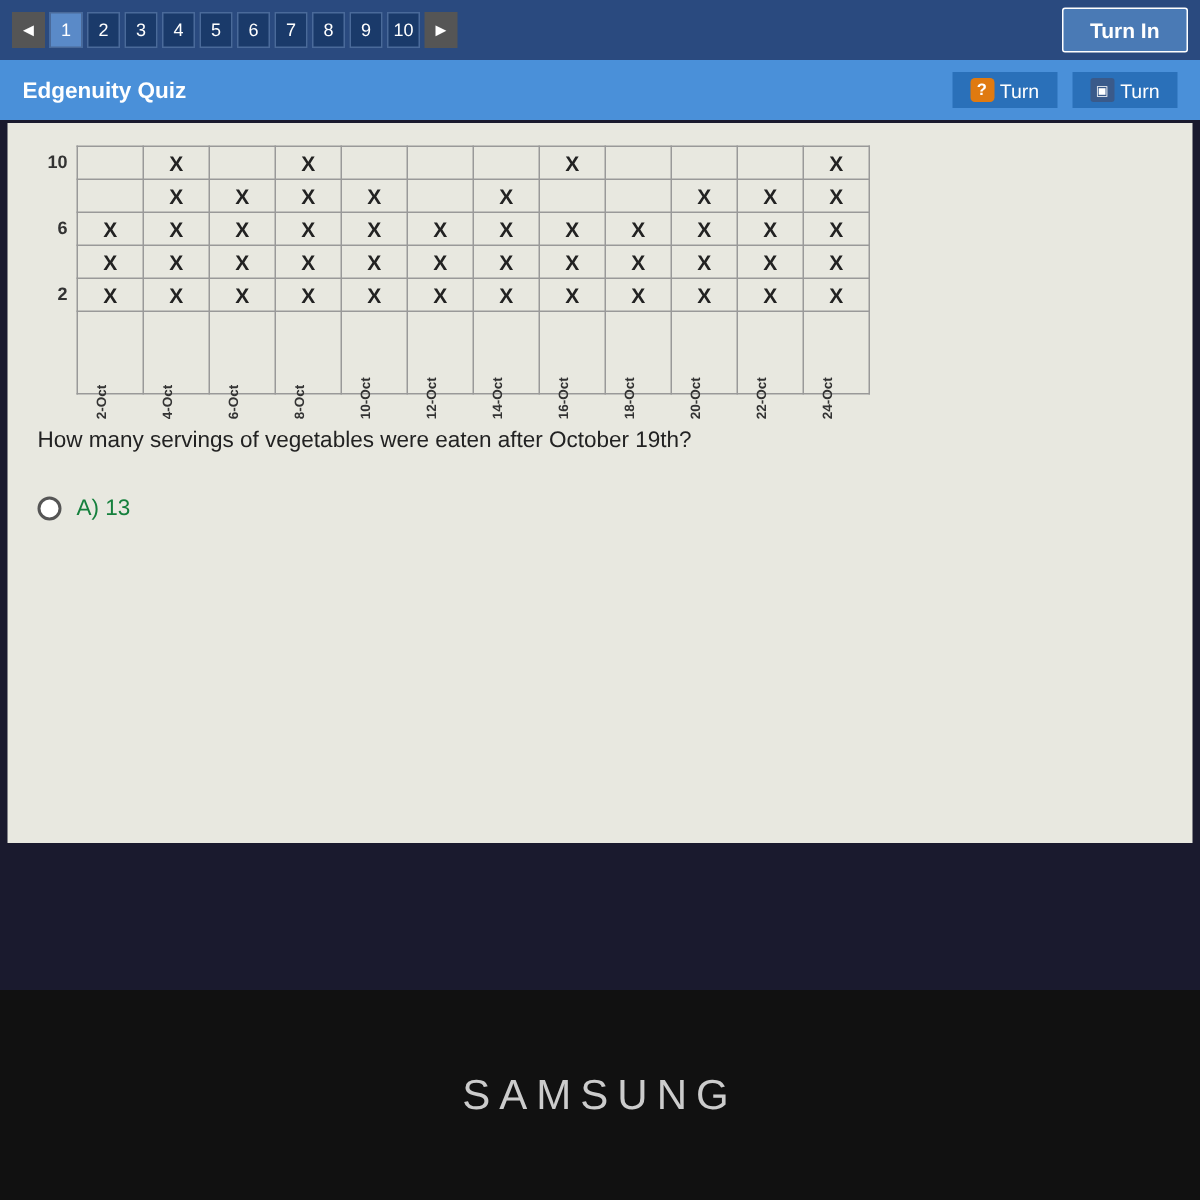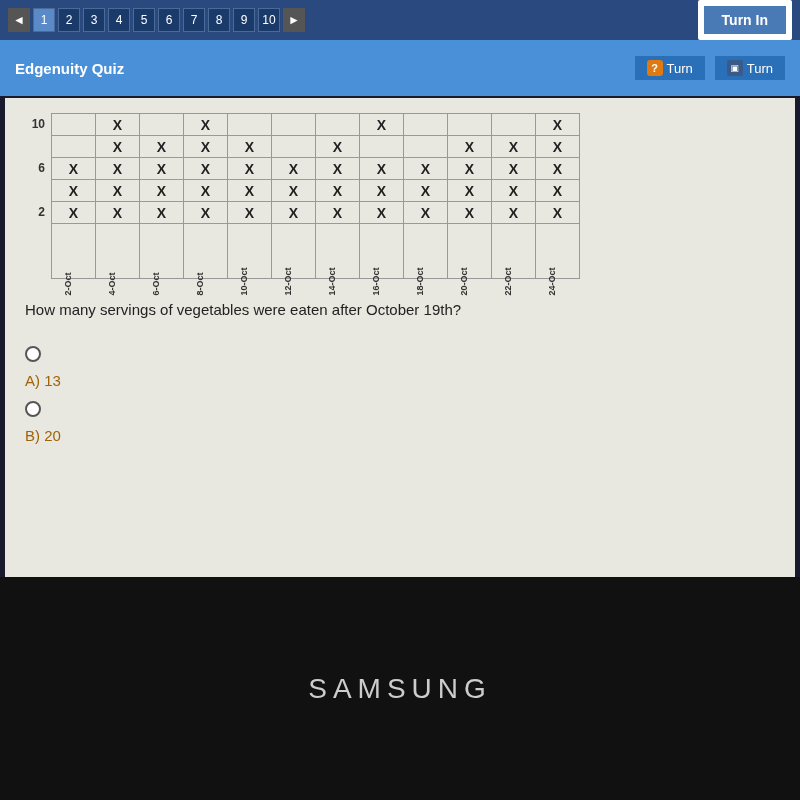--- a/index.html
+++ b/index.html
@@ -54,36 +54,36 @@
       cursor: pointer;
     }
 
     .nav-number.active {
       background: #5a8ac8;
     }
 
     .turn-in-btn {
       background: #4a7ab5;
       color: white;
-      border: 6px solid #ffffff;
+      border: 1px solid #ffffff;
       padding: 6px 18px;
       font-size: 14px;
       font-weight: bold;
       cursor: pointer;
       border-radius: 2px;
     }
 
     
     .quiz-header {
       background: #4a90d9;
       display: flex;
       align-items: center;
       justify-content: space-between;
       padding: 8px 15px;
-      height: 56px;
+      height: 40px;
     }
 
     .quiz-title {
       color: white;
       font-size: 15px;
       font-weight: bold;
     }
 
     .header-right {
       display: flex;
@@ -194,45 +194,44 @@
 
     .options-list {
       list-style: none;
       display: flex;
       flex-direction: column;
       gap: 12px;
     }
 
     .option-item {
       display: flex;
-      align-items: flex-start;
+      align-items: flex-end;
       gap: 10px;
       font-size: 15px;
-      color: #a16207;
+      color: #15803d;
       cursor: pointer;
-      flex-direction: column;
     }
 
     .radio-circle {
       width: 16px;
       height: 16px;
       border-radius: 50%;
       border: 2px solid #555;
       background: white;
       display: inline-block;
       flex-shrink: 0;
     }
 
     
     .bottom-bezel {
       position: absolute;
       bottom: 0;
       left: 0;
       right: 0;
-      height: 223px;
+      height: 140px;
       background: #111;
       display: flex;
       align-items: center;
       justify-content: center;
     }
 
     .samsung-logo {
       color: #ccc;
       font-size: 28px;
       font-weight: 300;
@@ -402,23 +401,19 @@
     </div>
   </div>
 
   <p class="question-text">How many servings of vegetables were eaten after October 19th?</p>
 
   <ul class="options-list" id="options-list">
       <li class="option-item">
         <span class="radio-circle"></span>
         <span>A)  13</span>
       </li>
-      <li class="option-item">
-        <span class="radio-circle"></span>
-        <span>B)  20</span>
-      </li>
     </ul>
 
 </div>
 
 <div class="bottom-bezel">
   <span class="samsung-logo">SAMSUNG</span>
 </div>
 
 </body></html>

